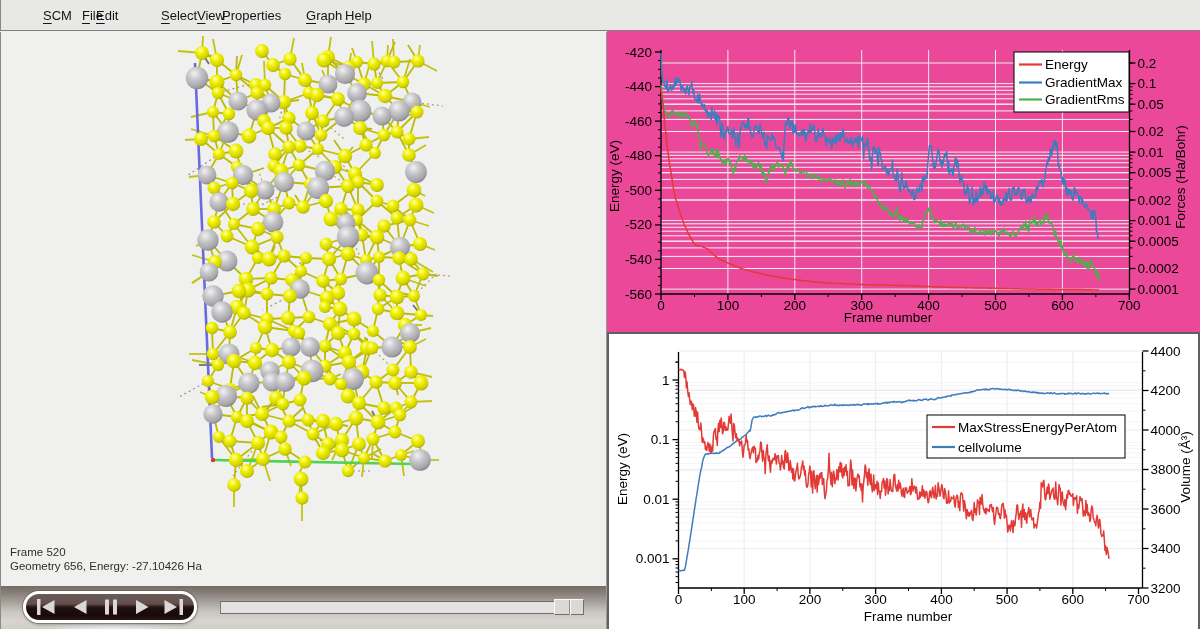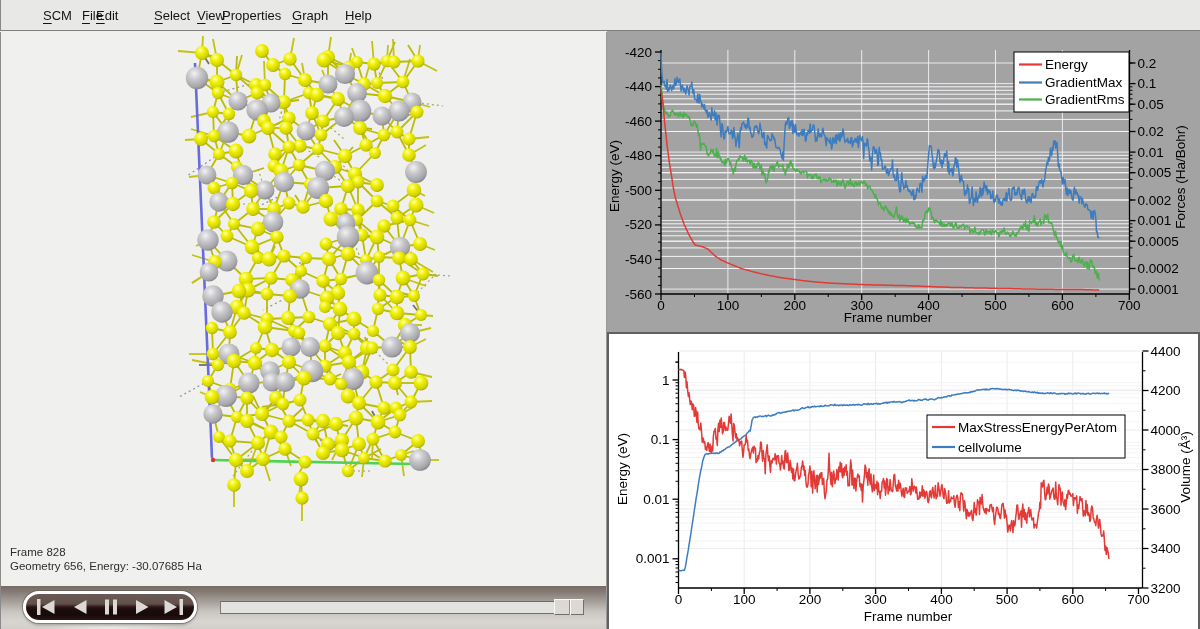--- a/index.html
+++ b/index.html
@@ -13,33 +13,33 @@
 #ctrlbar { position:absolute; left:1px; top:586px; width:605px; height:43px;
   background:linear-gradient(#746b65 0%, #867d76 15%, #a9a29c 38%, #c9c6c1 60%, #d8d5d1 82%, #d2cfca 100%); }
 #pillrefl { position:absolute; left:40px; top:623px; width:140px; height:10px; border-radius:50%; background:radial-gradient(ellipse at center, rgba(255,255,255,0.55) 0%, rgba(255,255,255,0) 70%); }
 #pill { position:absolute; left:23px; top:591px; width:174px; height:32px; border-radius:16px;
   border:3px solid #fff; background:linear-gradient(#6b5b56 0%, #614f4a 38%, #2a1413 50%, #1c0d0c 60%, #180a0a 82%, #2a1514 100%);
   box-shadow:0 0 0 1px rgba(100,90,85,0.55), 0 2px 3px rgba(0,0,0,0.25); }
 #slider { position:absolute; left:220px; top:601px; width:364px; height:13px; background:#e2e2e1; border-top:1px solid #6a6a6a; border-bottom:1px solid #6f6f6f; border-left:1px solid #7a7a7a; }
 #handle { position:absolute; left:554px; top:599px; width:30px; height:16px; background:#dcd9d4;
   border-top:1px solid #fbfbfa; border-left:1px solid #fbfbfa; border-right:1px solid #6f6f6f; border-bottom:1px solid #6f6f6f; }
 #handle div { position:absolute; left:14px; top:0; width:2px; height:15px; background:#8f8f8f; border-right:1px solid #f8f8f8; }
-#chart1 { position:absolute; left:607px; top:31px; width:593px; height:371px; background:#a3a3a3; }
+#chart1 { position:absolute; left:607px; top:31px; width:593px; height:371px; background:#ec4899; }
 #chart2 { position:absolute; left:607px; top:332px; width:593px; height:297px; background:#fff;
   border-top:2px solid #606060; border-left:2px solid #606060; border-right:2px solid #606060; }
 svg text { fill:#000; }
 </style></head><body>
 <div id="menubar">
     <span class="mi" style="left:10px"><span class="u">S</span>CM</span>
     <span class="mi" style="left:49px"><span class="u">F</span>ile</span>
     <span class="mi" style="left:63px"><span class="u">E</span>dit</span>
-    <span class="mi" style="left:121px"><span class="u">S</span>elect</span>
+    <span class="mi" style="left:128px"><span class="u">S</span>elect</span>
     <span class="mi" style="left:164px"><span class="u">V</span>iew</span>
     <span class="mi" style="left:189px"><span class="u">P</span>roperties</span>
-    <span class="mi" style="left:259px"><span class="u">G</span>raph</span>
+    <span class="mi" style="left:273px"><span class="u">G</span>raph</span>
     <span class="mi" style="left:312px"><span class="u">H</span>elp</span>
   </div>
 <div id="lb"></div>
 <div id="view"><svg width="605" height="555">
       <defs>
         <radialGradient id="gy" cx="0.38" cy="0.3" r="0.8">
           <stop offset="0" stop-color="#ffffa8"></stop>
           <stop offset="0.35" stop-color="#f0f000"></stop>
           <stop offset="0.75" stop-color="#d0d000"></stop>
           <stop offset="1" stop-color="#8f8f00"></stop>
@@ -1043,22 +1043,22 @@
       <circle cx="235" cy="428" r="7.2" fill="url(#gy)"></circle>
       <circle cx="384" cy="429" r="6.6" fill="url(#gy)"></circle>
       <circle cx="304" cy="430" r="6.5" fill="url(#gy)"></circle>
       <circle cx="246" cy="439" r="7.0" fill="url(#gy)"></circle>
       <circle cx="347" cy="439" r="6.2" fill="url(#gy)"></circle>
       <circle cx="300" cy="447" r="7.4" fill="url(#gy)"></circle>
       <circle cx="233" cy="453" r="6.8" fill="url(#gy)"></circle>
       <circle cx="301" cy="466" r="6.6" fill="url(#gy)"></circle>
     </svg></div>
 <div id="sep"></div>
-<div id="status1">Frame 828</div>
-<div id="status2">Geometry 656, Energy: -30.07685 Ha</div>
+<div id="status1">Frame 520</div>
+<div id="status2">Geometry 656, Energy: -27.10426 Ha</div>
 <div id="ctrlbar"></div>
 <div id="pillrefl"></div>
 <div id="pill">
 <svg width="168" height="26" style="position:absolute;left:0;top:0">
 <g fill="#dbd8d5">
 <rect x="11" y="5" width="3.5" height="16"></rect>
         <path d="M28.5 6 L16 13 L28.5 20 Z"></path>
 <path d="M60.5 6 L48 13 L60.5 20 Z"></path>
 <rect x="79" y="5.5" width="4" height="15"></rect>
         <rect x="87" y="5.5" width="4" height="15"></rect>

